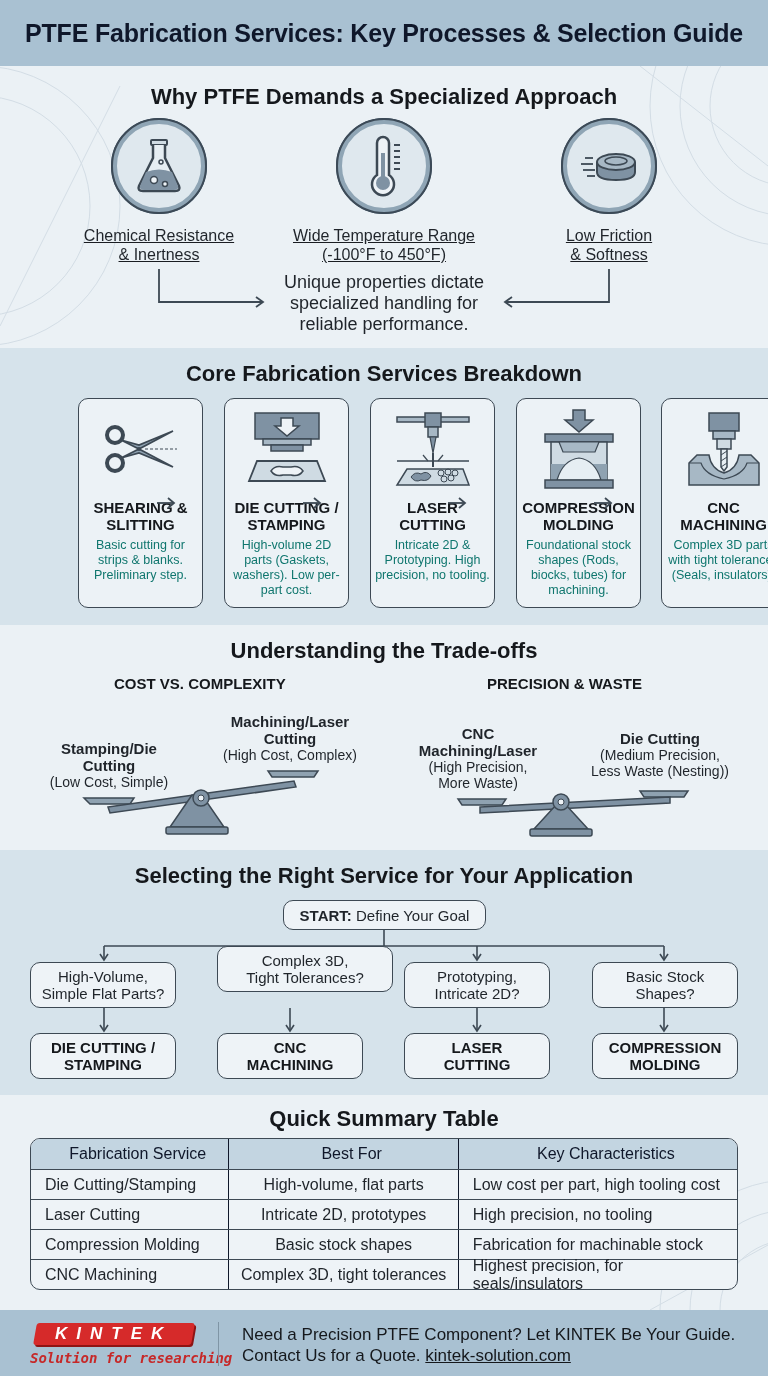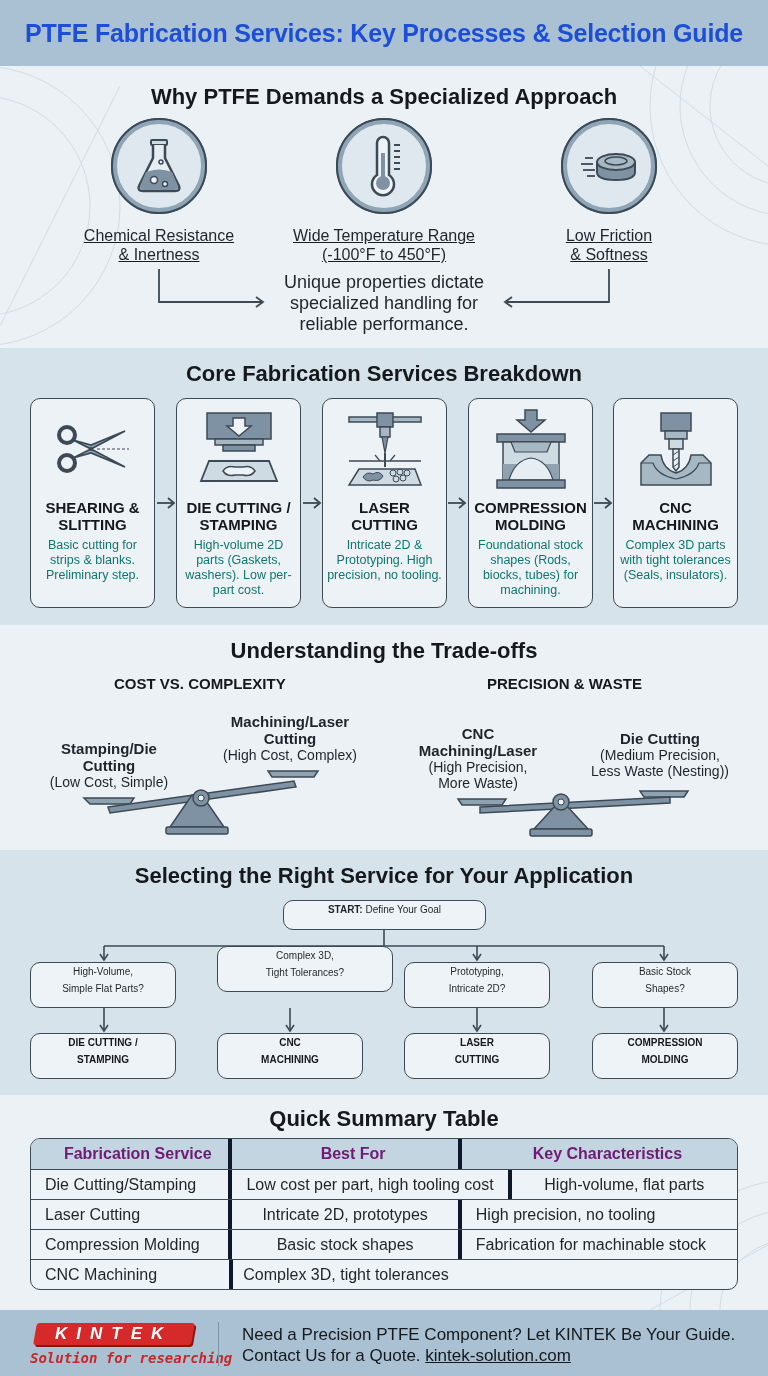--- a/index.html
+++ b/index.html
@@ -1,62 +1,62 @@
 <!DOCTYPE html>
 <html><head>
 <meta charset="utf-8">
 <style>
   * { box-sizing: border-box; margin: 0; padding: 0; }
   html, body { width: 768px; height: 1376px; overflow: hidden; }
   body { font-family: "Liberation Sans", "DejaVu Sans", sans-serif; color: #1a1d22; background: #e8eff4; position: relative; }
 
   .header { position: absolute; left: 0; top: 0; width: 768px; height: 66px; background: #a9c1d2; display: flex; align-items: center; justify-content: center; }
-  .header h1 { font-size: 25px; font-weight: bold; color: #1d4ed8; letter-spacing: -0.2px; }
+  .header h1 { font-size: 25px; font-weight: bold; color: #0f172a; letter-spacing: -0.2px; }
 
   .sec { position: absolute; left: 0; width: 768px; overflow: hidden; }
   .sec-light { background: #ebf1f5; }
   .sec-mid { background: #d6e3eb; }
   .sec-title { position: absolute; left: 0; width: 100%; text-align: center; font-weight: bold; font-size: 22px; color: #15181c; }
 
   .deco { position: absolute; pointer-events: none; }
 
   
   .prop { position: absolute; width: 200px; text-align: center; text-decoration: underline; }
   .prop .circle { width: 96px; height: 96px; margin: 0 auto; border-radius: 50%; border: 6px solid #8fa5b5; background: #dfe8ee; outline: 2px solid #3c4a57; outline-offset: -2px; display: flex; align-items: center; justify-content: center; position: relative; }
   .prop .circle::after { content: ""; position: absolute; inset: -6px; border-radius: 50%; border: 1.5px solid #3c4a57; }
   .prop .label { margin-top: 12px; font-size: 16px; line-height: 19px; color: #1f242a; }
   .conclusion { position: absolute; left: 264px; top: 206px; width: 240px; text-align: center; font-size: 18px; line-height: 21px; color: #1f242a; }
 
   
-  .card { position: absolute; top: 50px; width: 125px; height: 210px; border: 1.5px solid #3d4954; border-radius: 10px; background: #ecf2f6; text-align: center; }
+  .card { position: absolute; top: 50px; width: 125px; height: 210px; border: 1.5px solid #3d4954; border-radius: 10px; background: #ecf2f6; text-align: center; margin-left: 48px; }
   .card .icon { height: 100px; display: flex; align-items: center; justify-content: center; }
   .card .name { font-weight: bold; font-size: 15px; line-height: 17px; color: #15181c; margin-top: 0px; }
   .card .desc { font-size: 12.5px; line-height: 15px; color: #0f766e; margin-top: 5px; padding: 0 4px; }
   .flow-arrow { position: absolute; top: 148px; width: 22px; height: 14px; }
 
   
   .sub-title { position: absolute; font-weight: bold; font-size: 15px; color: #15181c; }
   .scale-label { position: absolute; text-align: center; color: #1f242a; }
   .scale-label .b { font-weight: bold; font-size: 15px; line-height: 17px; }
   .scale-label .n { font-size: 14px; line-height: 16px; }
 
   
-  .node { position: absolute; border: 1.5px solid #3d4954; border-radius: 10px; background: #eef3f7; display: flex; align-items: flex-start; justify-content: center; text-align: center; font-size: 10px; line-height: 17px; color: #1f242a; }
+  .node { position: absolute; border: 1.5px solid #3d4954; border-radius: 10px; background: #eef3f7; display: flex; align-items: center; justify-content: center; text-align: center; font-size: 15px; line-height: 17px; color: #1f242a; }
   .node.result { font-weight: bold; color: #15181c; }
 
   
   .tbl { position: absolute; left: 30px; top: 43px; width: 708px; border: 1.5px solid #3d4954; border-radius: 10px; overflow: hidden; background: #eef3f7; }
   .tbl .row { display: flex; height: 30px; border-top: 1px solid #3d4954; }
   .tbl .row:first-child { border-top: none; background: #c3d5e1; }
-  .tbl .cell { display: flex; align-items: center; font-size: 16px; color: #1f242a; border-left: 4px solid #0f172a; }
+  .tbl .cell { display: flex; align-items: center; font-size: 16px; color: #1f242a; border-left: 1px solid #0f172a; }
   .tbl .cell:first-child { border-left: none; }
   .tbl .c1 { width: 198px; padding-left: 14px; }
   .tbl .c2 { width: 230px; justify-content: center; }
   .tbl .c3 { width: 280px; padding-left: 14px; }
-  .tbl .row:first-child .cell { font-weight: bold; justify-content: center; padding-left: 16px; color: #701a75; }
+  .tbl .row:first-child .cell { font-weight: normal; justify-content: center; padding-left: 16px; color: #0f172a; }
 
   
   .footer { position: absolute; left: 0; top: 1310px; width: 768px; height: 66px; background: #a9c1d2; }
   .logo-box { position: absolute; left: 35px; top: 13px; width: 158px; height: 22px; background: #d62a2a; transform: skewX(-10deg); border-radius: 3px; box-shadow: 2px 2px 0 #8e1414; display: flex; align-items: center; justify-content: center; }
   .logo-box span { color: #fff; font-weight: bold; font-style: italic; font-size: 17px; letter-spacing: 9px; transform: skewX(10deg); }
   .logo-tag { position: absolute; left: 30px; top: 40px; font-size: 14px; font-style: italic; font-weight: bold; color: #c62828; font-family: "DejaVu Sans Mono", monospace; }
   .footer-div { position: absolute; left: 218px; top: 12px; width: 1px; height: 44px; background: #7f95a5; }
   .footer-text { position: absolute; left: 242px; top: 14px; font-size: 17px; line-height: 21px; color: #15181c; }
   .footer-text a { color: #15181c; text-decoration: underline; }
 </style>
@@ -432,36 +432,37 @@
   </svg>
   <div class="sec-title" style="top:11px;">Quick Summary Table</div>
   <div class="tbl">
     <div class="row">
       <div class="cell c1">Fabrication Service</div>
       <div class="cell c2">Best For</div>
       <div class="cell c3">Key Characteristics</div>
     </div>
     <div class="row">
       <div class="cell c1">Die Cutting/Stamping</div>
+      <div class="cell c2">High-volume, flat parts</div>
       <div class="cell c3">Low cost per part, high tooling cost</div>
-      <div class="cell c2">High-volume, flat parts</div>
     </div>
     <div class="row">
       <div class="cell c1">Laser Cutting</div>
       <div class="cell c2">Intricate 2D, prototypes</div>
       <div class="cell c3">High precision, no tooling</div>
     </div>
     <div class="row">
       <div class="cell c1">Compression Molding</div>
       <div class="cell c2">Basic stock shapes</div>
       <div class="cell c3">Fabrication for machinable stock</div>
     </div>
     <div class="row">
       <div class="cell c1">CNC Machining</div>
       <div class="cell c2">Complex 3D, tight tolerances</div>
+      <div class="cell c3">Highest precision, for seals/insulators</div>
     </div>
   </div>
 </div>
 
 <div class="footer">
   <div class="logo-box">
       <span>KINTEK</span>
     </div>
   <div class="logo-tag">Solution for researching</div>
   <div class="footer-div"></div>

